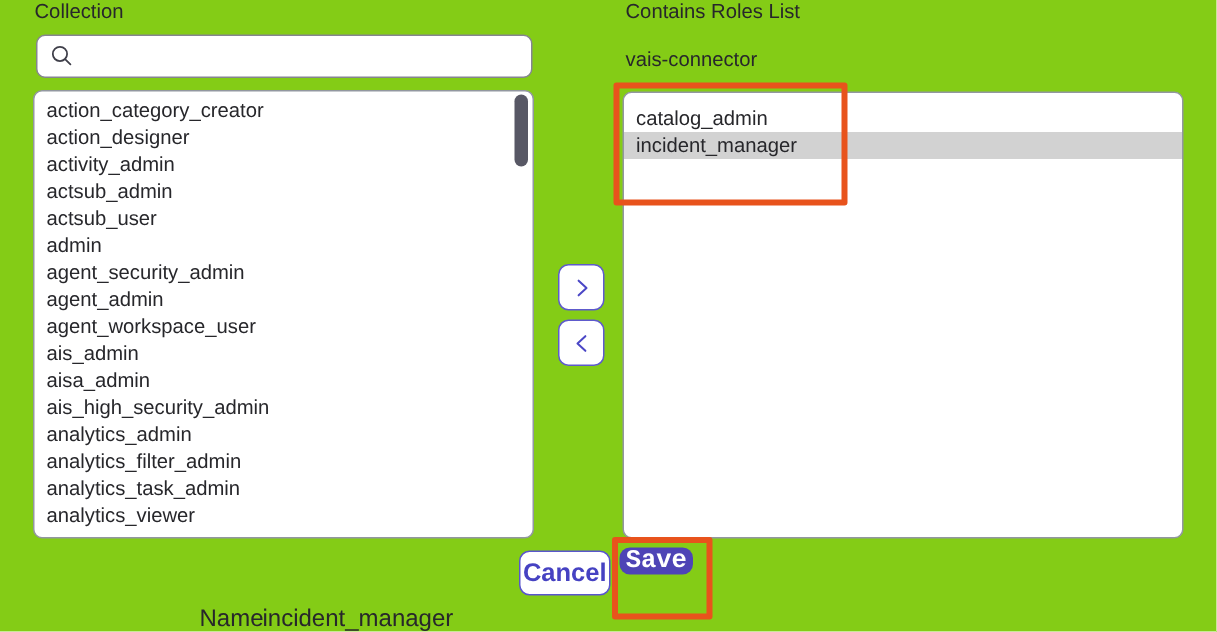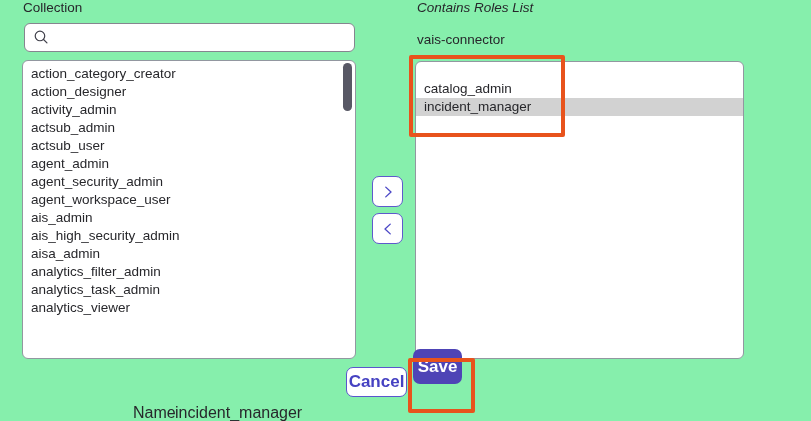--- a/index.html
+++ b/index.html
@@ -6,21 +6,21 @@
     --accent-indigo:#4b47c6;
     --save-button-bg:#4e44b6;
     --annotation-orange:#e8531c;
     --selected-row-bg:#d2d2d2;
     --scrollbar-thumb:#585865;
     --text-dark:#27272b;
     --border-grey:#9297a0;
   }
   html,body{margin:0;padding:0;background:#fff;}
   .stage{
-    position:relative;width:811px;height:421px;background:#86efac;
+    position:relative;width:811px;height:421px;background:#84cc16;
     font-family:"Liberation Sans", sans-serif;color:var(--text-dark);
     overflow:hidden;
   }
   .abs{position:absolute;}
   .panel-title{font-size:13.5px;color:var(--text-dark);}
   
   .search-box{
     left:24px;top:23px;width:331px;height:29px;
     border:1px solid #85858f;border-radius:6px;background:#fff;
     display:flex;align-items:center;box-sizing:border-box;padding-left:8px;
@@ -28,21 +28,21 @@
   .search-box input{
     border:none;outline:none;flex:1;height:100%;font-size:13px;
     font-family:"Liberation Sans", sans-serif;background:transparent;color:var(--text-dark);
   }
   
   .listbox{
     border:1px solid var(--border-grey);border-radius:6px;background:#fff;
     box-sizing:border-box;overflow:hidden;
   }
   .listbox.left{left:22px;top:60px;width:334px;height:299px;padding-top:4px;}
-  .listbox.right{left:415px;top:61px;width:329px;height:298px;padding-top:18px;}
+  .listbox.right{left:415px;top:61px;width:374px;height:298px;padding-top:8px;}
   .list-row{
     height:18px;line-height:18px;padding-left:8px;font-size:13.5px;
     white-space:nowrap;color:var(--text-dark);
   }
   .list-row.selected{background:var(--selected-row-bg);}
   .scroll-thumb{
     right:3px;top:2px;width:9px;height:48px;border-radius:5px;
     background:var(--scrollbar-thumb);
   }
   
@@ -56,22 +56,22 @@
   .btn{
     box-sizing:border-box;border-radius:7px;font-family:"Liberation Sans", sans-serif;
     font-size:17px;font-weight:bold;display:flex;align-items:center;justify-content:center;
     cursor:pointer;
   }
   .btn.cancel{
     left:346px;top:367px;width:61px;height:30px;background:#fff;
     border:1px solid #5a55cd;color:#4642c2;
   }
   .btn.save{
-    left:413px;top:349px;width:49px;height:35px;background:var(--save-button-bg);
-    border:none;color:#ffffff;
+    left:413px;top:365px;width:49px;height:18px;background:var(--save-button-bg);
+    border:none;color:#ffffff;font-family:Liberation Mono, monospace;
   }
   
   .annotation{
     border:4px solid var(--annotation-orange);border-radius:2px;
     pointer-events:none;background:transparent;
   }
   .ann-list{left:409px;top:55px;width:148px;height:74px;}
   .ann-save{left:408px;top:358px;width:59px;height:47px;}
   .name-row{font-size:16px;color:var(--text-dark);}
 </style>
@@ -93,47 +93,49 @@
   </div>
 
   <div class="abs listbox left">
 
     <div class="abs scroll-thumb"></div>
   <div class="list-row">action_category_creator</div>
       <div class="list-row">action_designer</div>
       <div class="list-row">activity_admin</div>
       <div class="list-row">actsub_admin</div>
       <div class="list-row">actsub_user</div>
+      <div class="list-row">admin</div>
+      <div class="list-row">agent_security_admin</div>
       <div class="list-row">agent_admin</div>
-      <div class="list-row">agent_security_admin</div>
       <div class="list-row">agent_workspace_user</div>
       <div class="list-row">ais_admin</div>
+      <div class="list-row">aisa_admin</div>
       <div class="list-row">ais_high_security_admin</div>
-      <div class="list-row">aisa_admin</div>
+      <div class="list-row">analytics_admin</div>
       <div class="list-row">analytics_filter_admin</div>
       <div class="list-row">analytics_task_admin</div>
       <div class="list-row">analytics_viewer</div>
     </div>
 
   <button class="abs xfer-btn" style="left:372px;top:176px;">
     <span>
       <svg width="18" height="18" viewBox="0 0 24 24">
         <polyline points="9,5.5 16,12 9,18.5" fill="none" stroke="#4b47c6" stroke-width="1.8" stroke-linecap="round" stroke-linejoin="round"></polyline>
       </svg>
     </span>
   </button>
   <button class="abs xfer-btn" style="left:372px;top:213px;">
     <span>
       <svg width="18" height="18" viewBox="0 0 24 24">
         <polyline points="15,5.5 8,12 15,18.5" fill="none" stroke="#4b47c6" stroke-width="1.8" stroke-linecap="round" stroke-linejoin="round"></polyline>
       </svg>
     </span>
   </button>
 
-  <div class="abs panel-title" style="left:417px;top:0px;font-style:italic;">Contains Roles List</div>
+  <div class="abs panel-title" style="left:417px;top:0px;">Contains Roles List</div>
   <div class="abs panel-title" style="left:417px;top:32px;">vais-connector</div>
 
   <div class="abs listbox right">
     <div class="list-row">catalog_admin</div>
     <div class="list-row selected">incident_manager</div>
   </div>
 
   <div class="abs annotation ann-list"></div>
 
   <button class="abs btn cancel">Cancel</button>

